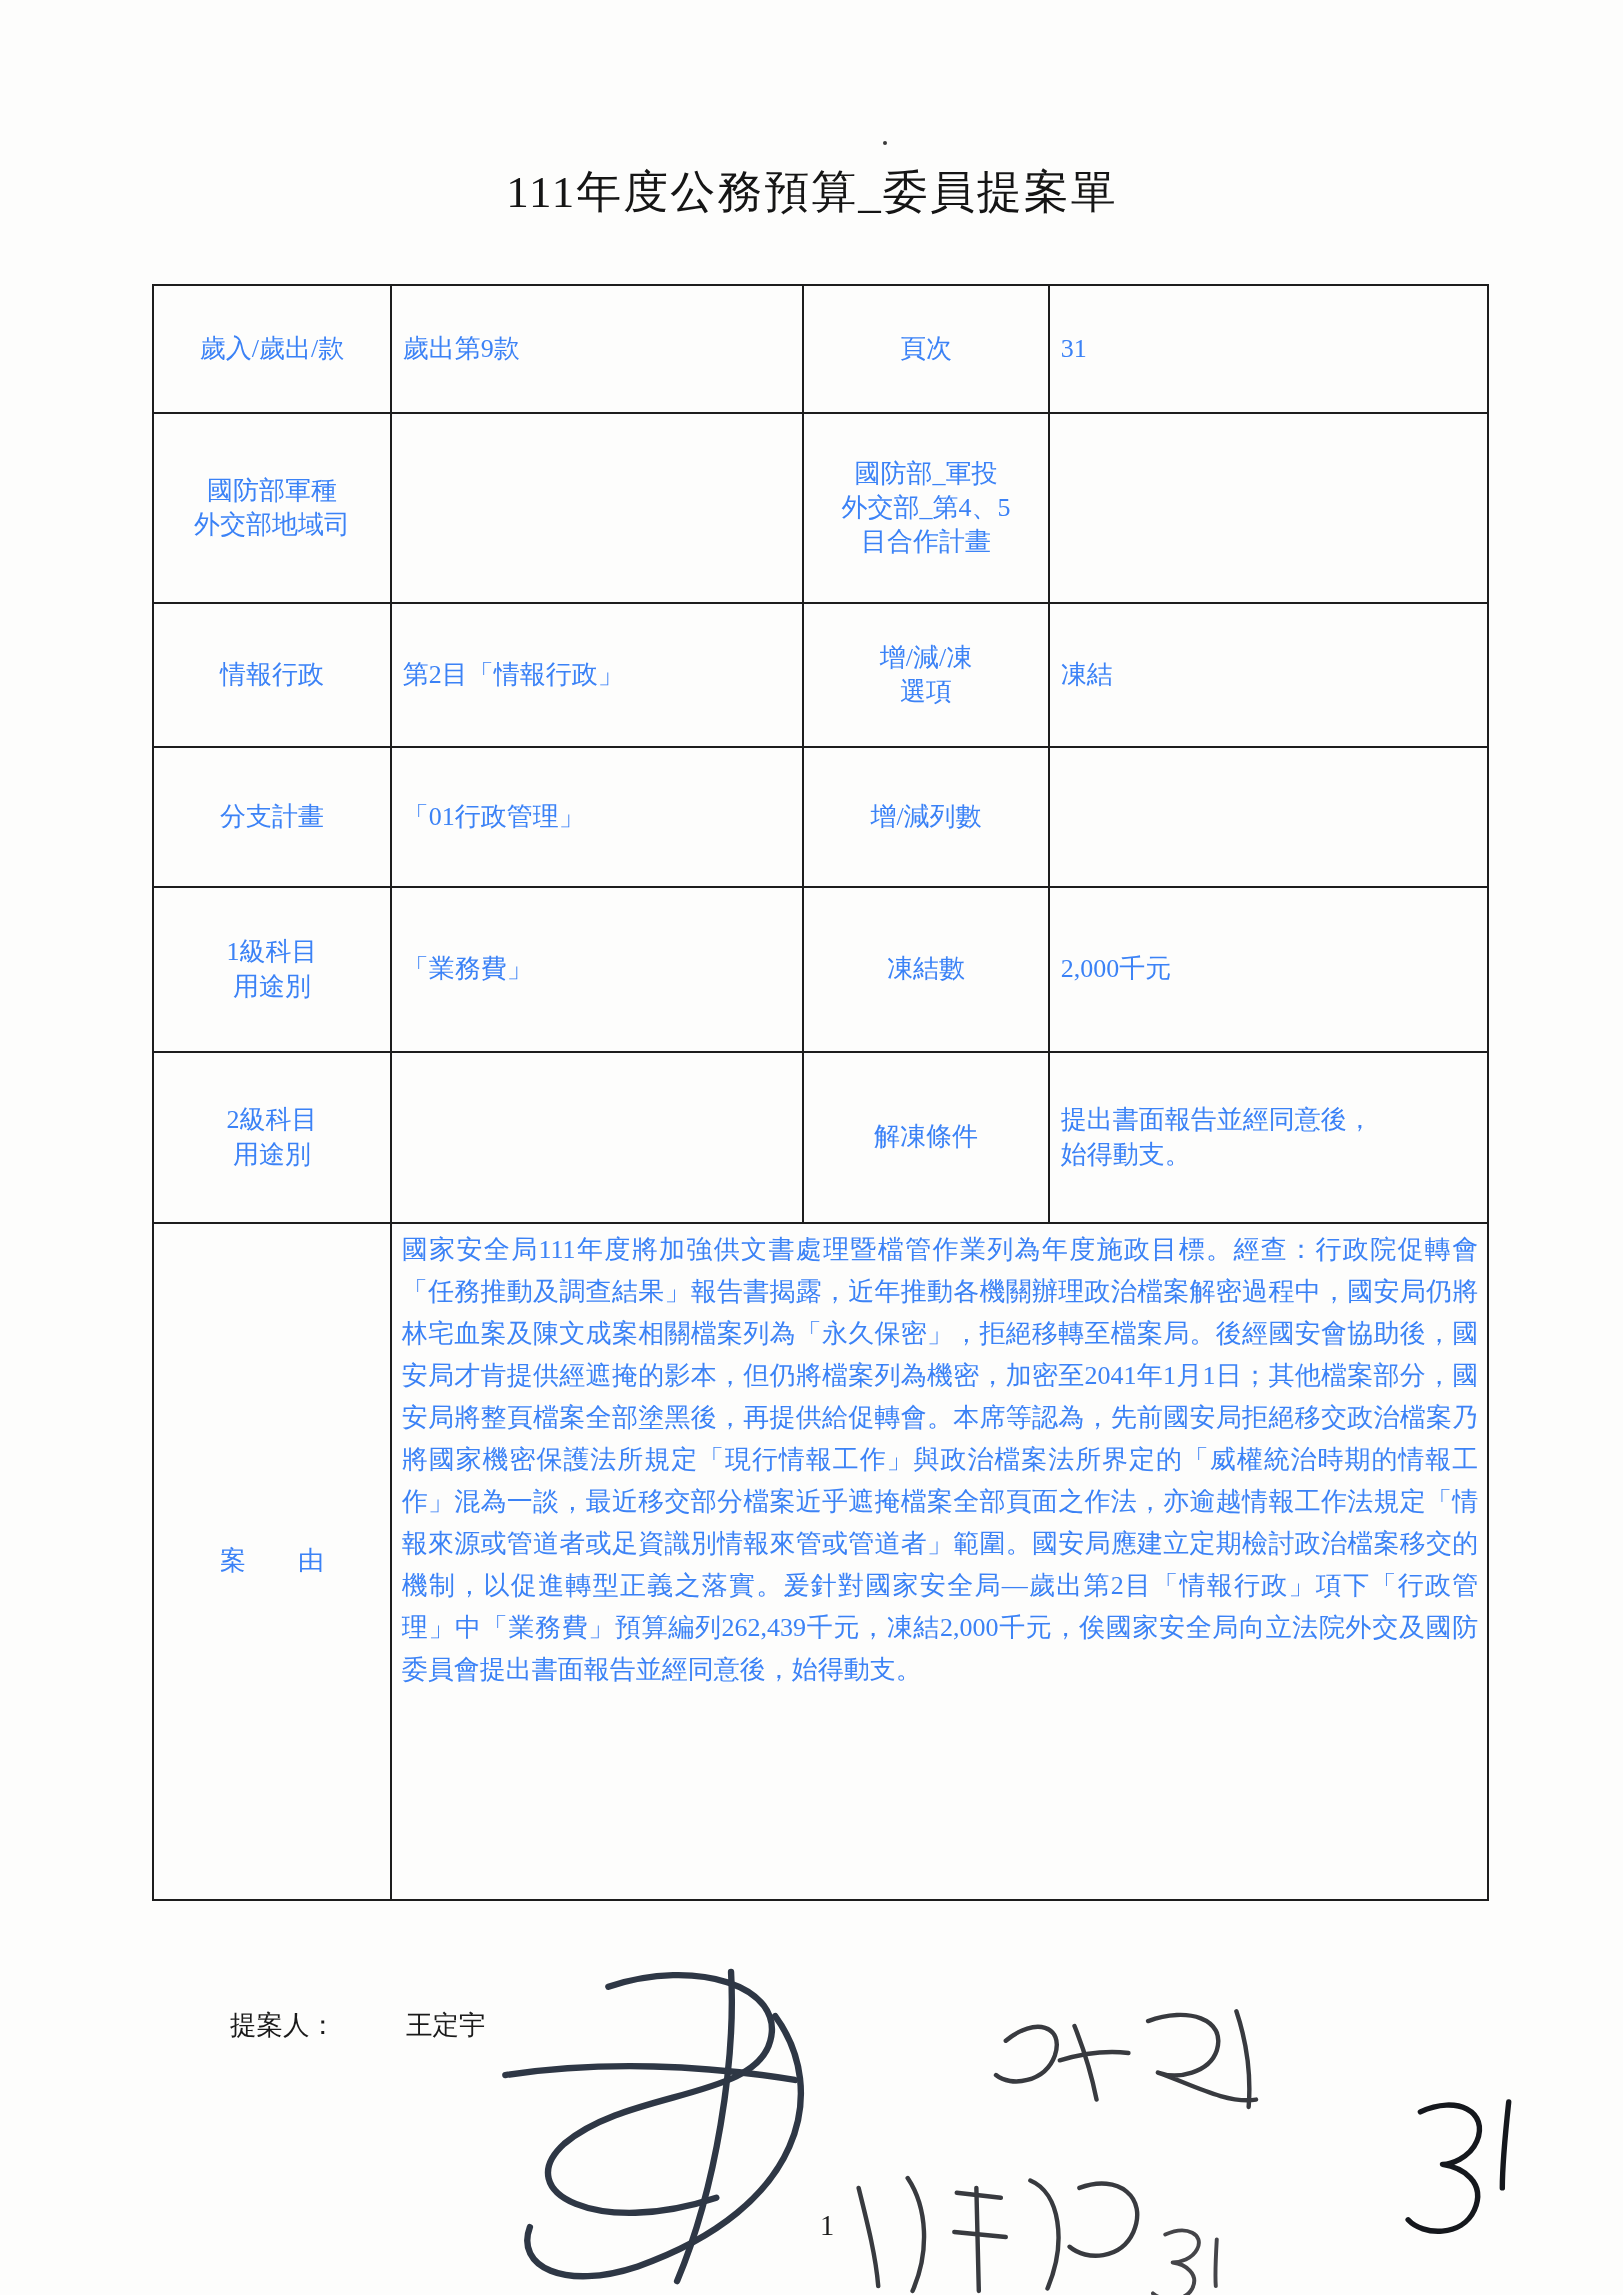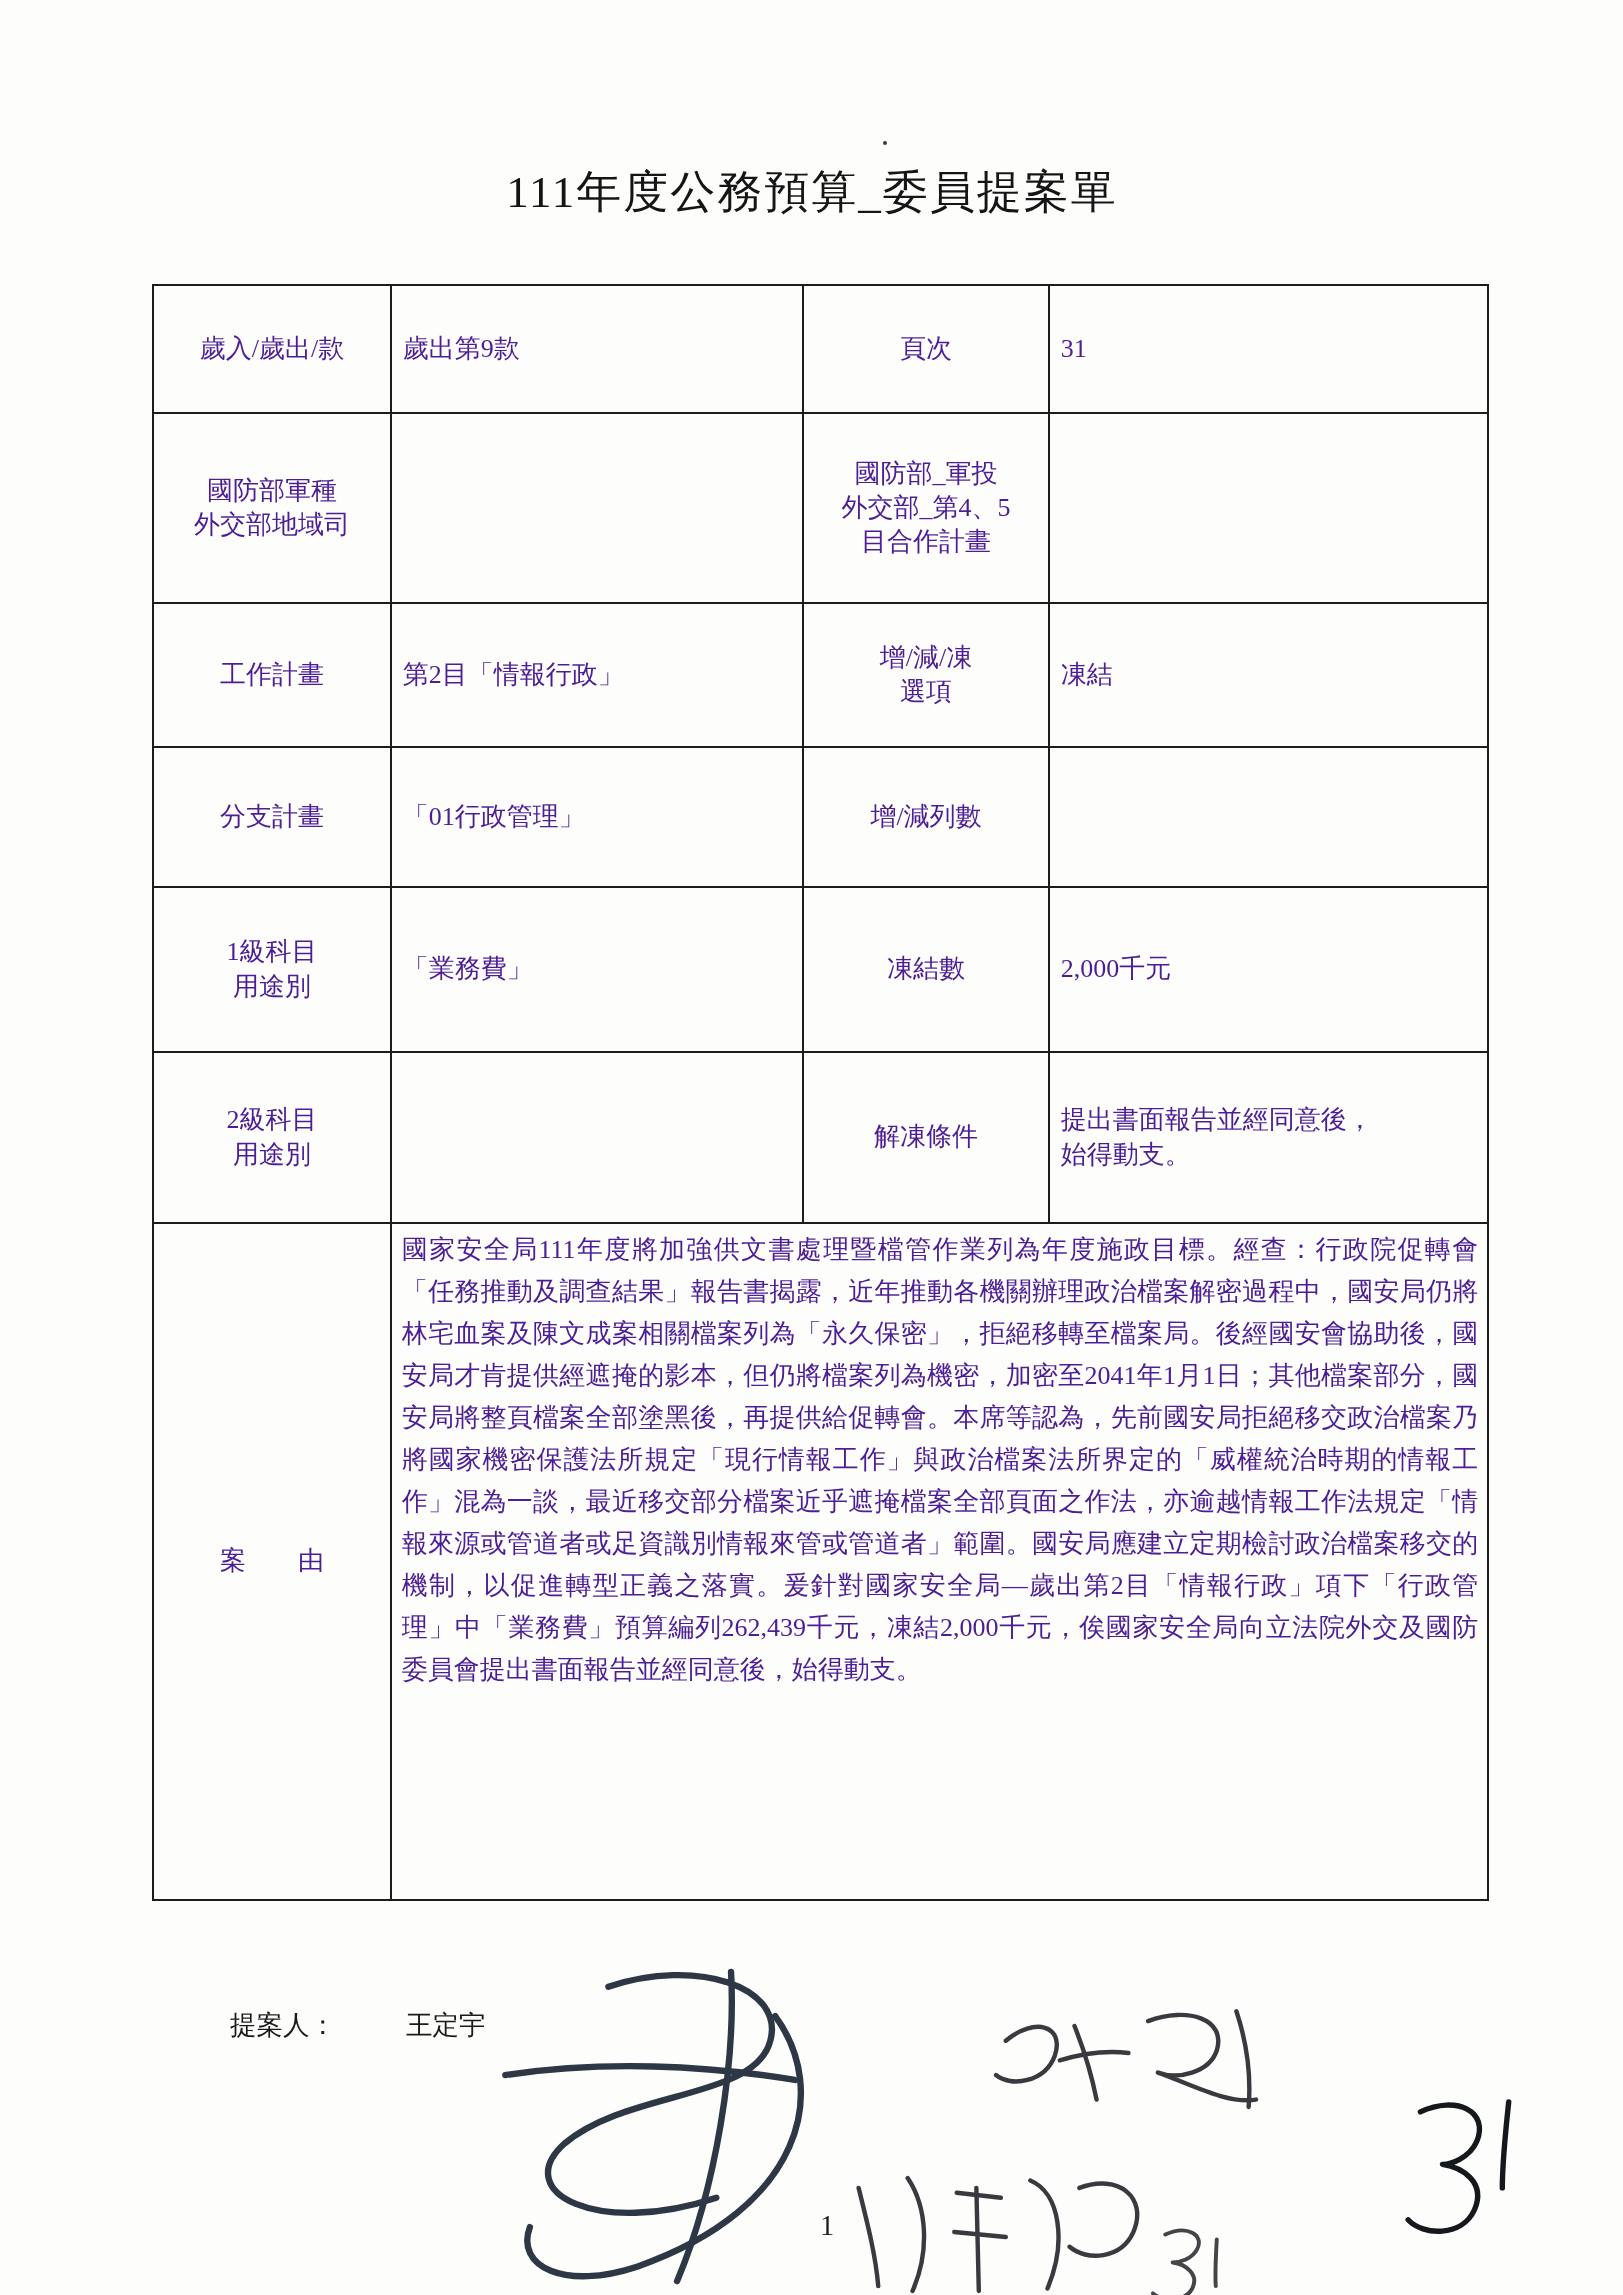--- a/index.html
+++ b/index.html
@@ -20,21 +20,21 @@
     text-align:center;font-size:45px;letter-spacing:2px;color:#151515;
   }
   table.form{
     position:absolute;left:152px;top:284px;
     width:1335px;border-collapse:collapse;table-layout:fixed;
   }
   table.form td{
     border:2.5px solid #1d1d1d;
     font-size:26px;
     white-space:pre-line;
-    color:#4c1d95;
+    color:#3b82f6;
   }
   td.lc{text-align:center;vertical-align:middle;line-height:1.32;padding:3.9px 2.9px;}
   td.vc{text-align:left;vertical-align:middle;line-height:1.32;padding:3.9px 4.9px 3.9px 10.8px;}
   tr.h1{height:128px;} tr.h2{height:129px;} tr.h3{height:190px;}
   tr.h4{height:144px;} tr.h5{height:140px;} tr.h6{height:165px;}
   tr.h7{height:171px;} tr.h8{height:677px;}
   td.case-label{font-size:28.4px;vertical-align:middle;text-align:center;}
   td.case-content{
     vertical-align:top;text-align:justify;
     padding:4.9px 8.8px 4.9px 9.8px;
@@ -78,21 +78,21 @@
     <tr class="h3">
       <td class="lc">國防部軍種
 外交部地域司</td>
       <td class="vc"></td>
       <td class="lc">國防部_軍投
 外交部_第4、5
 目合作計畫</td>
       <td class="vc"></td>
     </tr>
     <tr class="h4">
-      <td class="lc">工作計畫</td>
+      <td class="lc">情報行政</td>
       <td class="vc">第2目「情報行政」</td>
       <td class="lc">增/減/凍
 選項</td>
       <td class="vc">凍結</td>
     </tr>
     <tr class="h5">
       <td class="lc">分支計畫</td>
       <td class="vc">「01行政管理」</td>
       <td class="lc">增/減列數</td>
       <td class="vc"></td>

